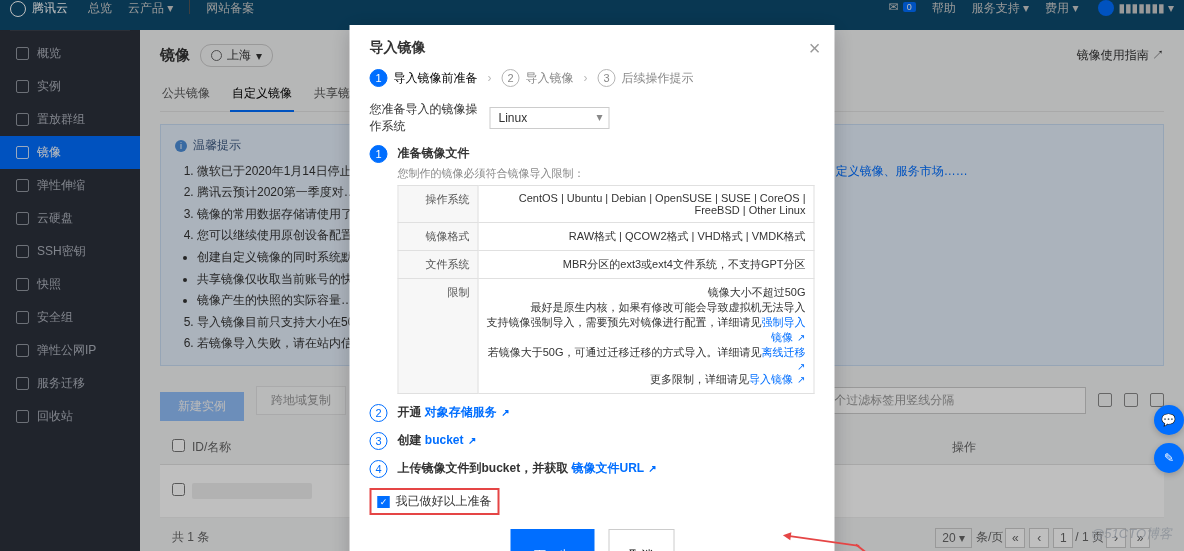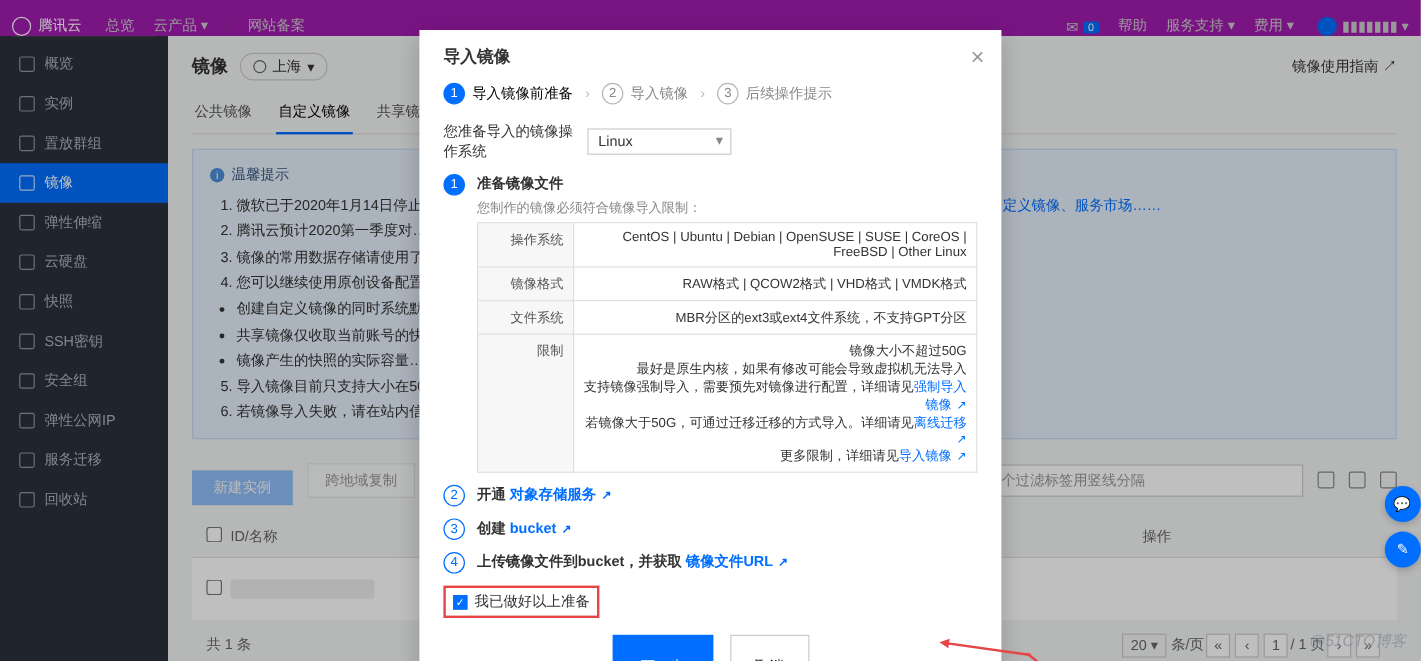--- a/index.html
+++ b/index.html
@@ -1,19 +1,19 @@
 <!DOCTYPE html>
 <html><head>
 <meta charset="utf-8">
 <style>
 * { margin: 0; padding: 0; box-sizing: border-box; font-family: -apple-system, "Microsoft YaHei", sans-serif; }
 body { background: #f3f4f5; font-size: 12px; color: #333; overflow: hidden; }
 
 
-.topbar { height: 30px; background: #a21caf; color: #fff; display: flex; align-items: flex-end; padding: 0 10px; font-size: 12px; }
+.topbar { height: 30px; background: #0c4a6e; color: #fff; display: flex; align-items: flex-start; padding: 0 10px; font-size: 12px; }
 .topbar .logo { display: flex; align-items: center; gap: 6px; margin-right: 20px; }
 .topbar .logo-icon { width: 16px; height: 16px; border-radius: 50%; border: 1.5px solid #fff; position: relative; }
 .topbar .item { margin-right: 16px; color: #ccc; cursor: pointer; }
 .topbar .divider { width: 1px; height: 14px; background: #555; margin-right: 16px; }
 .topbar .spacer { flex: 1; }
 .topbar .right-item { margin-left: 16px; color: #ccc; display: flex; align-items: center; gap: 4px; cursor: pointer; }
 .topbar .badge { background: #006eff; color: #fff; font-size: 9px; padding: 0 4px; border-radius: 2px; }
 .topbar .avatar { width: 16px; height: 16px; border-radius: 50%; background: #006eff; margin-left: 4px; }
 
 
@@ -153,25 +153,25 @@
   <div class="nav-item">
       <span class="ico"></span>
       <span>弹性伸缩</span>
     </div>
   <div class="nav-item">
       <span class="ico"></span>
       <span>云硬盘</span>
     </div>
   <div class="nav-item">
       <span class="ico"></span>
+      <span>SSH密钥</span>
+    </div>
+  <div class="nav-item">
+      <span class="ico"></span>
       <span>快照</span>
-    </div>
-  <div class="nav-item">
-      <span class="ico"></span>
-      <span>SSH密钥</span>
     </div>
   <div class="nav-item">
       <span class="ico"></span>
       <span>安全组</span>
     </div>
   <div class="nav-item">
       <span class="ico"></span>
       <span>弹性公网IP</span>
     </div>
   <div class="nav-item">

